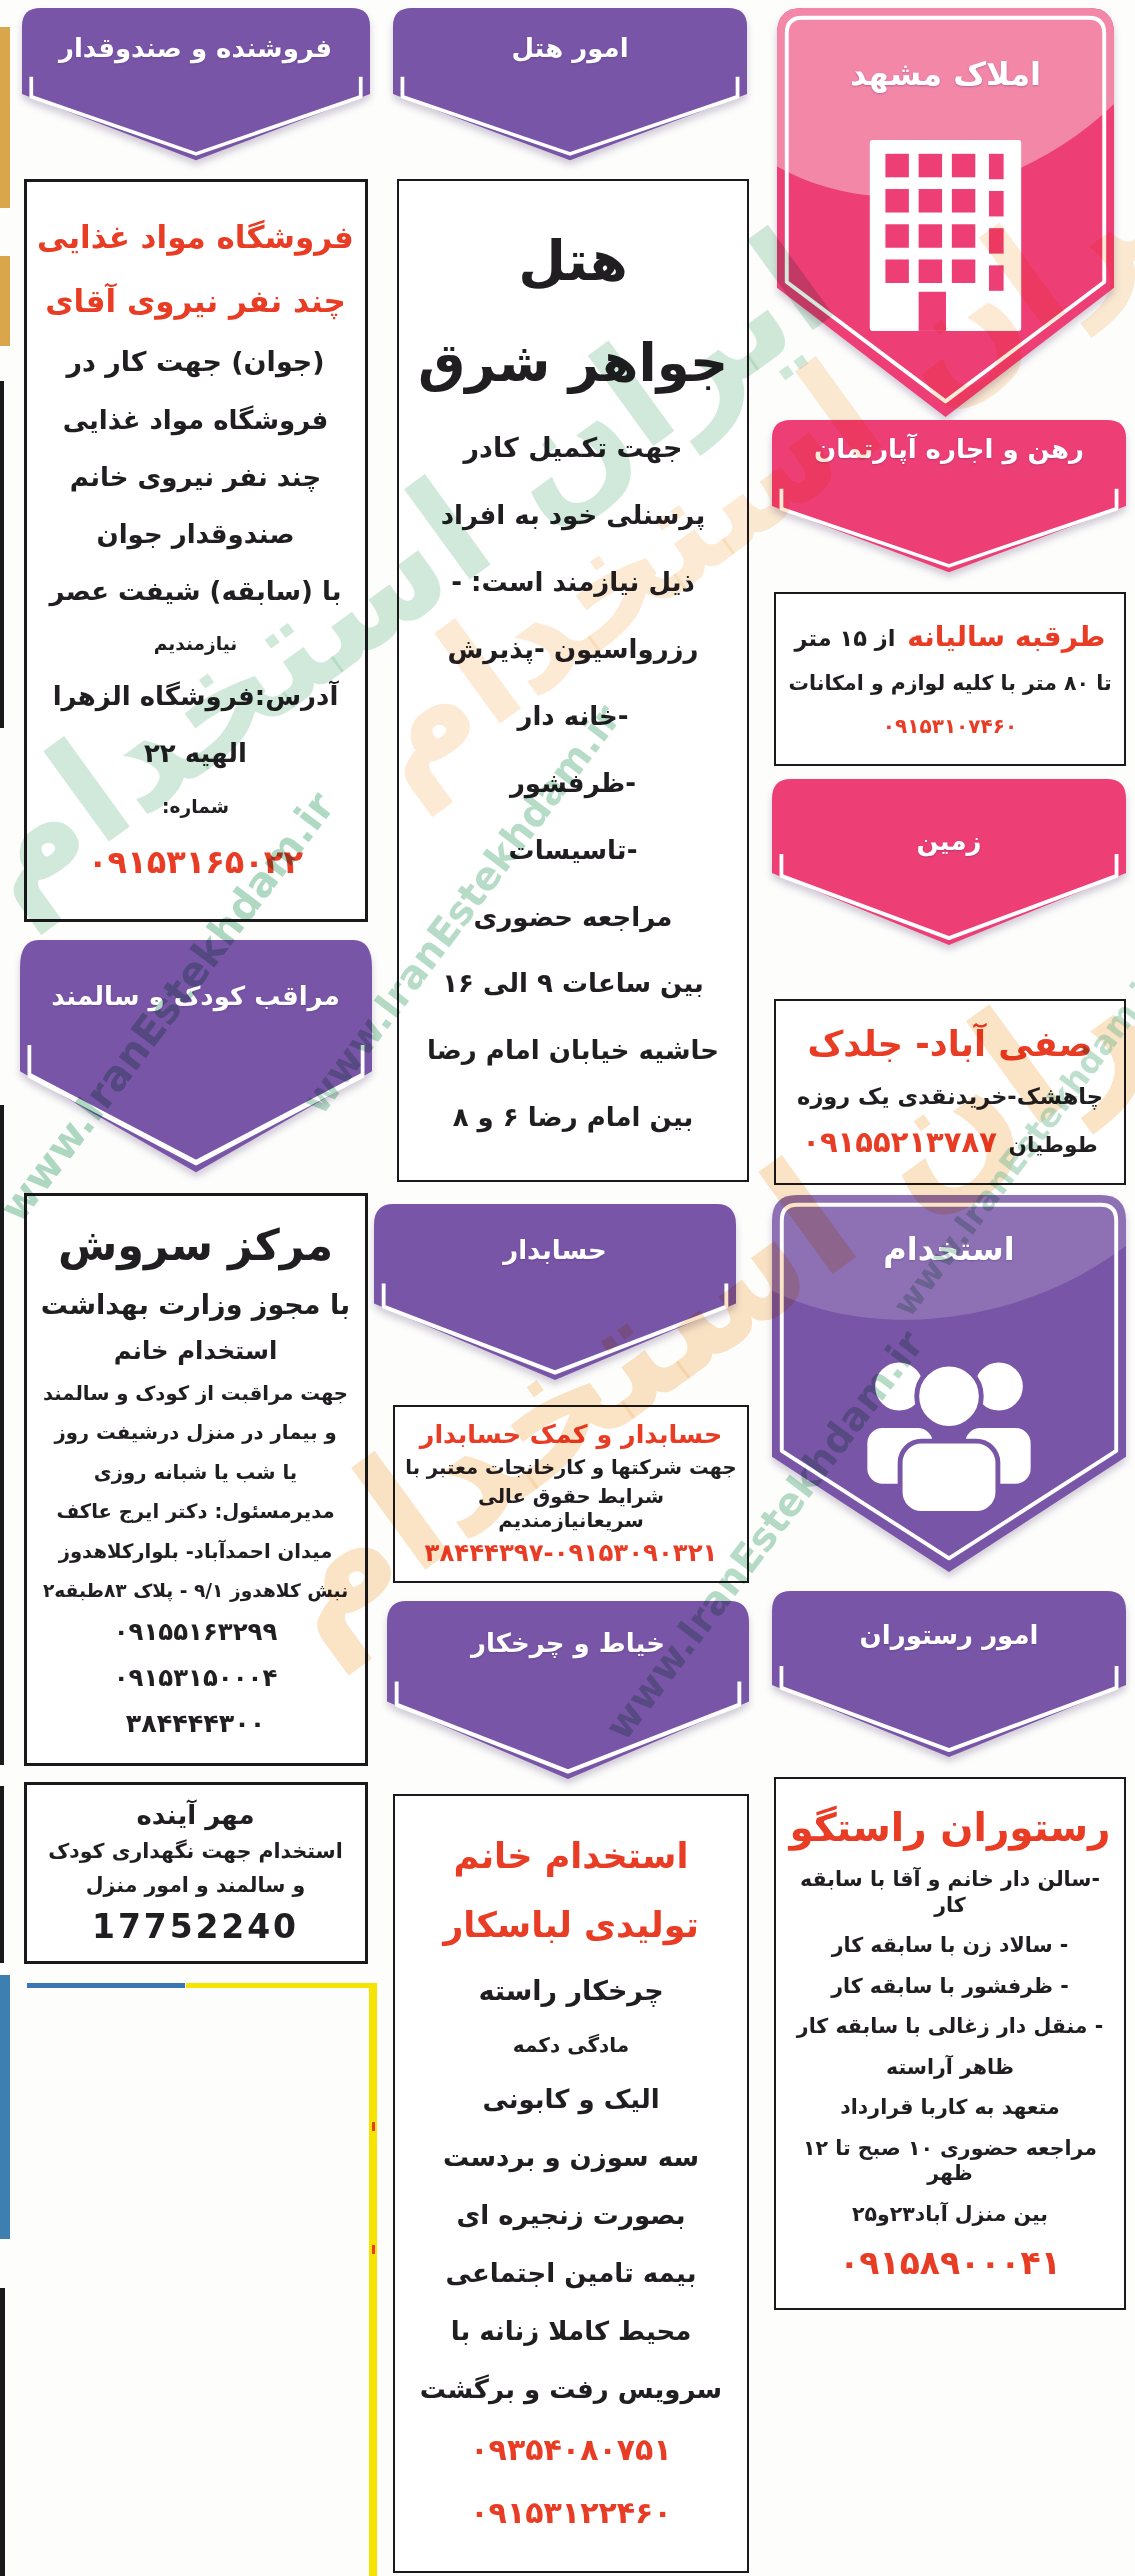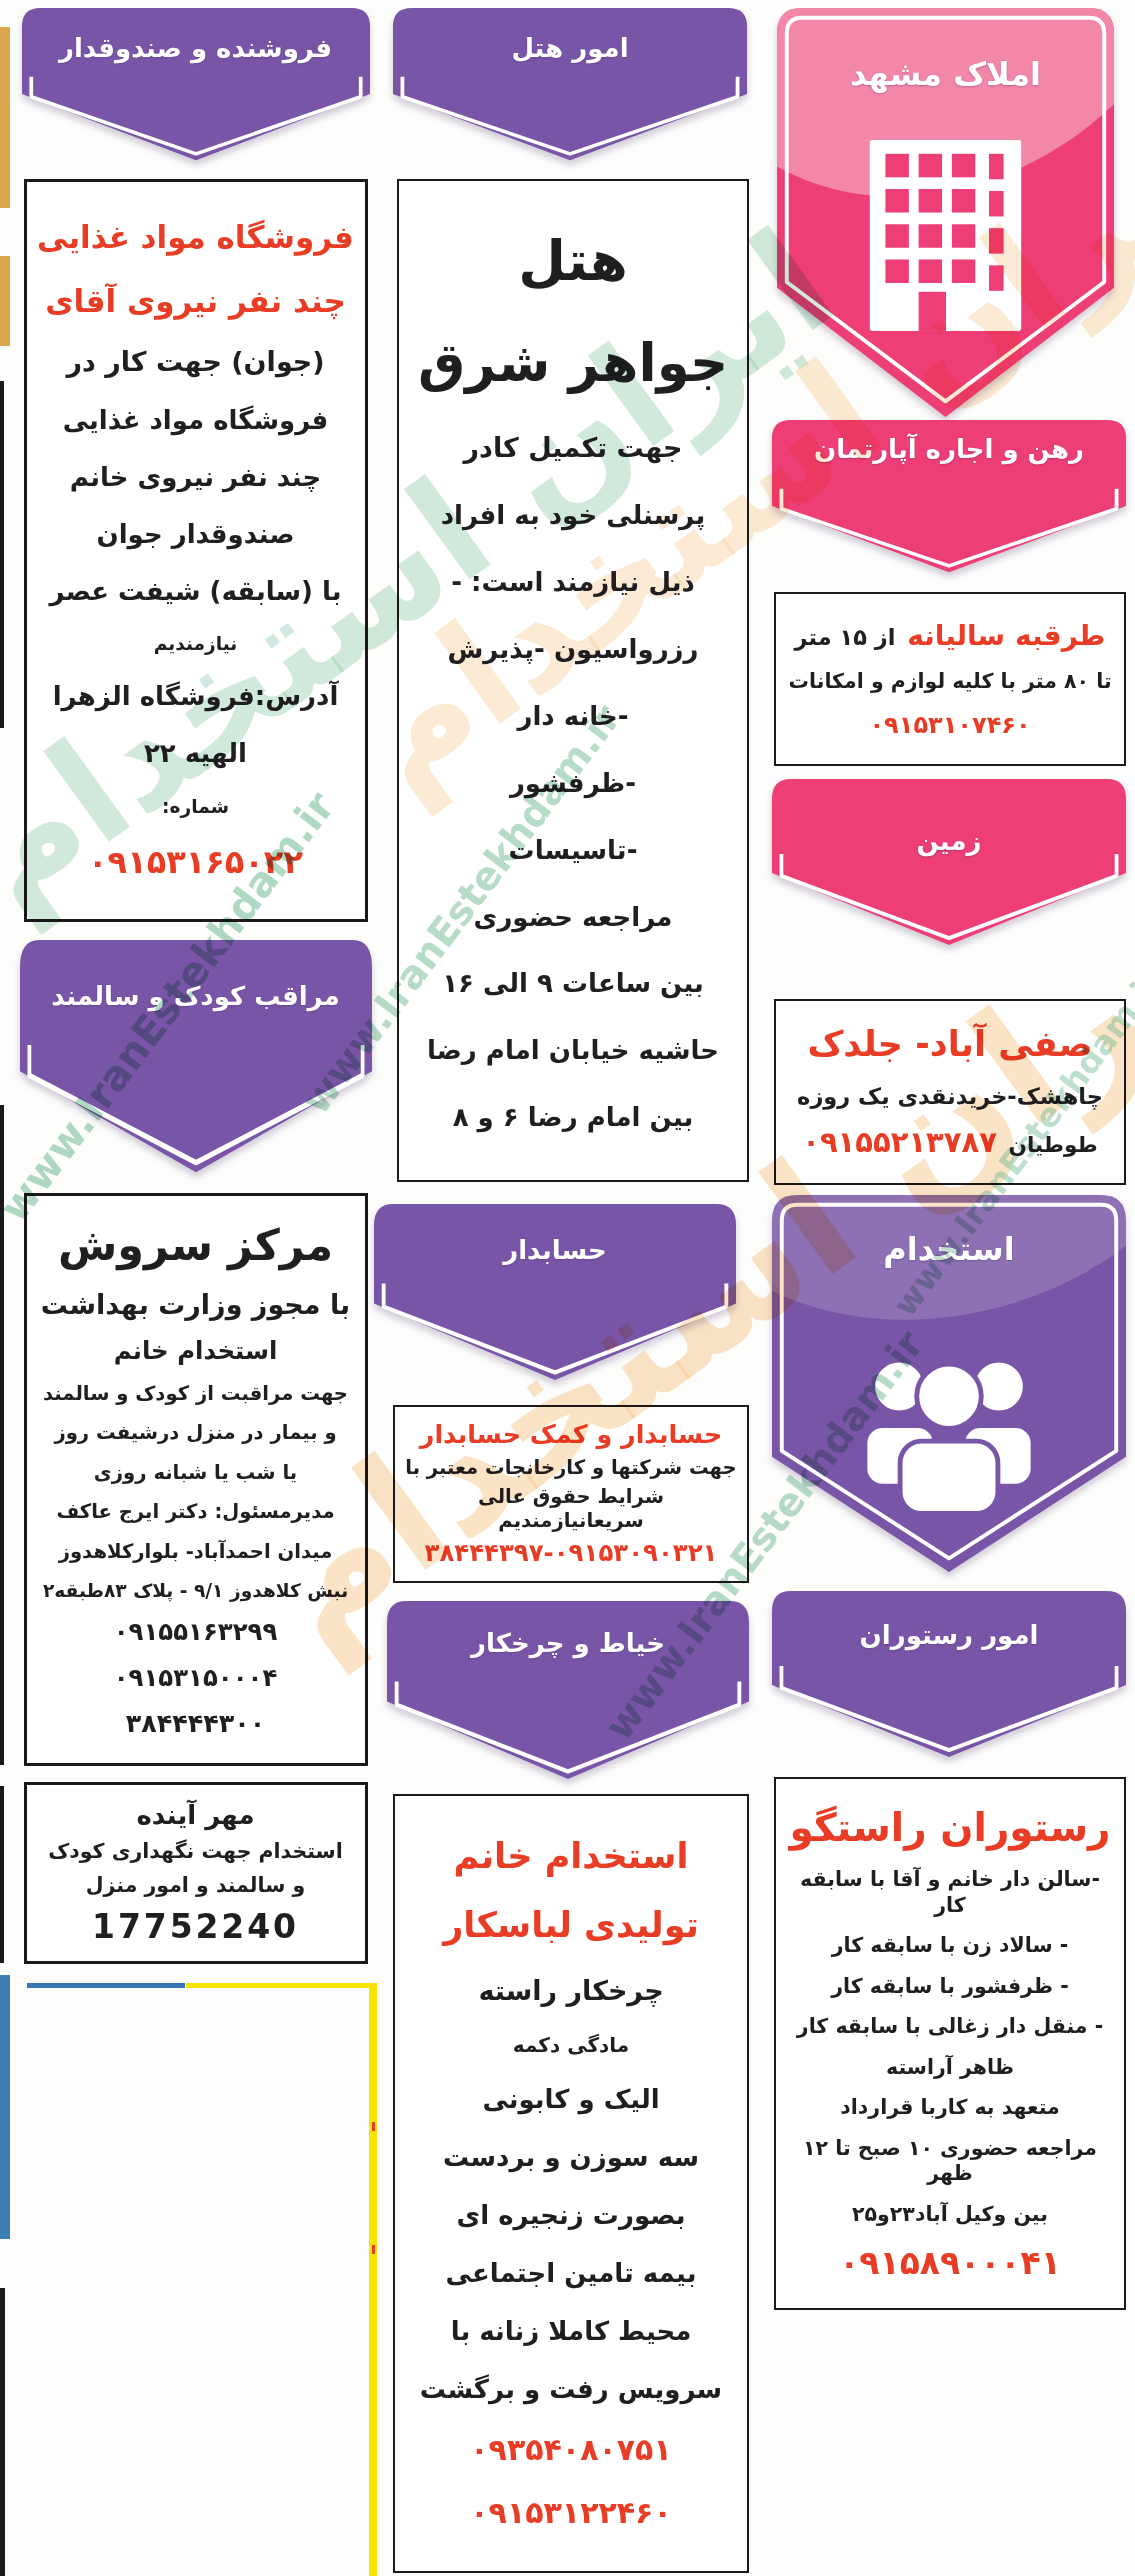--- a/index.html
+++ b/index.html
@@ -207,21 +207,21 @@
     </svg>
     <div class="badge-label" style="top:13.7px;font-size:26px">رهن و اجاره آپارتمان</div>
   </div>
 
   <div class="box" style="left:774px;top:592px;width:352px;height:174px;padding:7.8px">
     <div class="row">
       <span class="rl" style="font-size:28px">طرقبه سالیانه</span>
       <span class="bl" style="font-size:22.5px">از ۱۵ متر</span>
     </div>
     <div class="bl" style="font-size:20.5px">تا ۸۰ متر با کلیه لوازم و امکانات</div>
-    <div class="rl" style="font-size:24px;letter-spacing:2px">۰۹۱۵۳۱۰۷۴۶۰</div>
+    <div class="rl" style="font-size:20px;letter-spacing:2px">۰۹۱۵۳۱۰۷۴۶۰</div>
   </div>
 
   <div class="badge pink" style="left:772px;top:779px;width:354px;height:168px">
     <svg viewBox="0 0 375 170" preserveAspectRatio="none" aria-hidden="true">
       <path class="bfill" d="M20 0 H355 Q375 0 375 20 V95 L187.5 168 L0 95 V20 Q0 0 20 0 Z"></path>
       <path class="bline" d="M10 76 V98 L187.5 161 L365 98 V76"></path>
     </svg>
     <div class="badge-label" style="top:47px;font-size:26px">زمین</div>
   </div>
 
@@ -266,21 +266,21 @@
 
   <div class="box" style="left:774px;top:1777px;width:352px;height:533px;padding:9.8px 5.9px">
     <div class="rl" style="font-size:39px">رستوران راستگو</div>
     <div class="bl" style="font-size:20.5px">-سالن دار خانم و آقا با سابقه کار</div>
     <div class="bl" style="font-size:20.5px">- سالاد زن با سابقه کار</div>
     <div class="bl" style="font-size:20.5px">- ظرفشور با سابقه کار</div>
     <div class="bl" style="font-size:20.5px">- منقل دار زغالی با سابقه کار</div>
     <div class="bl" style="font-size:20.5px">ظاهر آراسته</div>
     <div class="bl" style="font-size:20.5px">متعهد به کاربا قرارداد</div>
     <div class="bl" style="font-size:20.5px">مراجعه حضوری ۱۰ صبح تا ۱۲ ظهر</div>
-    <div class="bl" style="font-size:20.5px">بین وکیل آباد۲۳و۲۵</div>
+    <div class="bl" style="font-size:20.5px">بین منزل آباد۲۳و۲۵</div>
     <div class="rl" style="font-size:33px;letter-spacing:3.9px">۰۹۱۵۸۹۰۰۰۴۱</div>
   </div>
 
   <div class="wm-layer">
     <div class="wm" style="left:-68px;top:802px;font-size:147px;color:rgba(146,203,168,.42);transform:rotate(-36deg)">ایران استخدام</div>
     <div class="wm" style="left:-9.8px;top:1202px;font-size:41px;color:rgba(110,185,145,.55);transform:rotate(-53deg)">www.IranEstekhdam.ir</div>
     <div class="wm" style="left:225px;top:1525px;font-size:166px;color:rgba(247,201,142,.50);transform:rotate(-36deg)">ایران استخدام</div>
     <div class="wm" style="left:596px;top:1721px;font-size:39px;color:rgba(110,185,145,.50);transform:rotate(-53deg)">www.IranEstekhdam.ir</div>
     <div class="wm" style="left:885px;top:1300px;font-size:33px;color:rgba(110,185,145,.45);transform:rotate(-53deg)">www.IranEstekhdam.ir</div>
     <div class="wm" style="left:323px;top:684px;font-size:147px;color:rgba(247,201,142,.38);transform:rotate(-36deg)">ایران استخدام</div>

